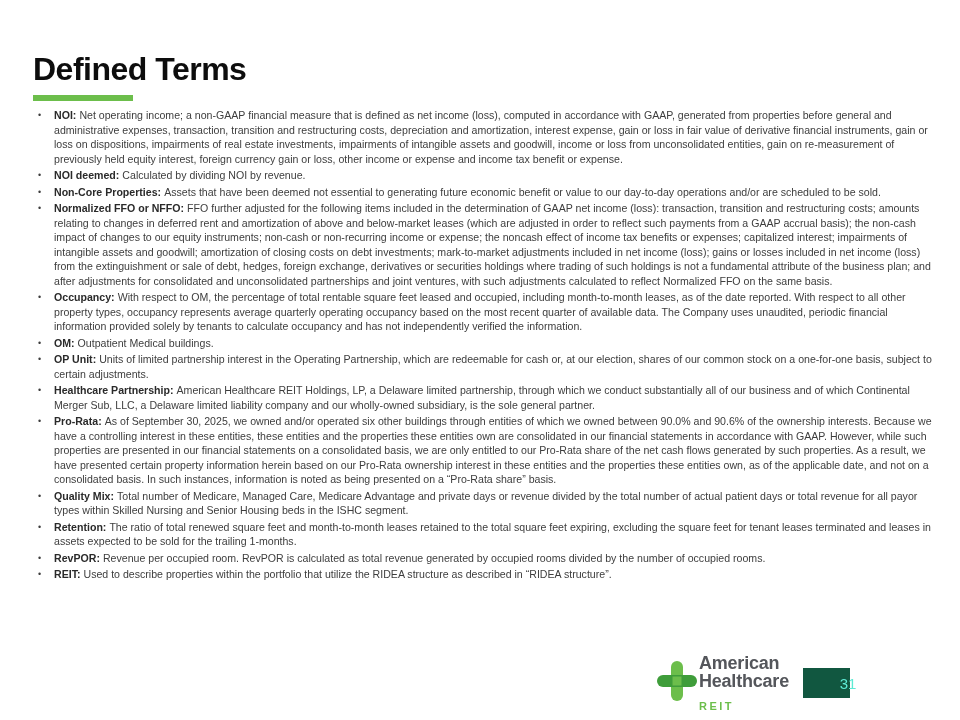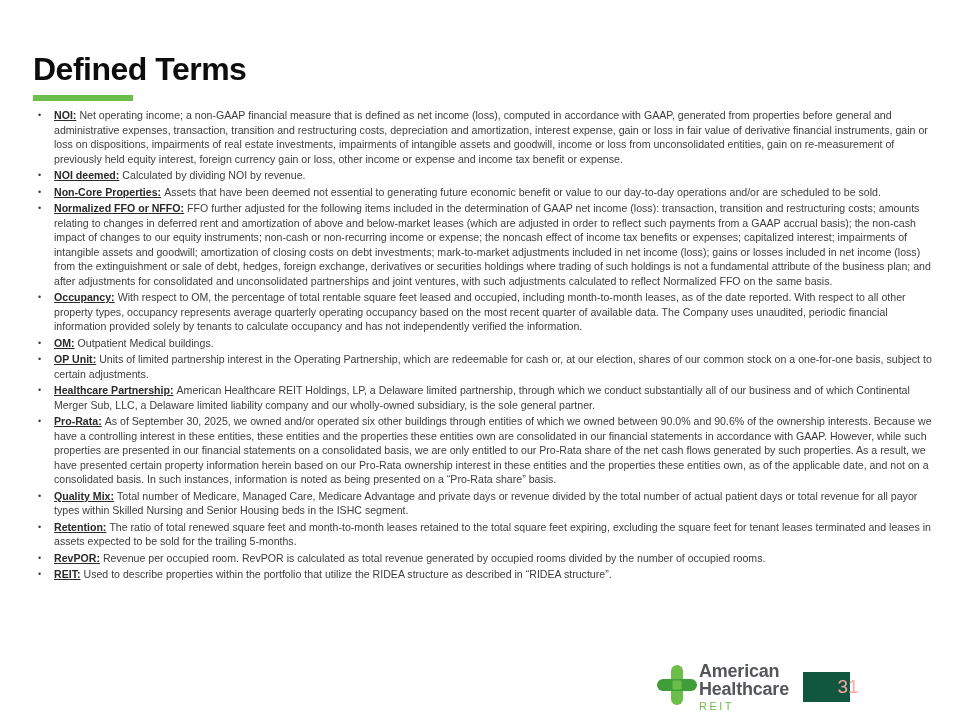--- a/index.html
+++ b/index.html
@@ -48,21 +48,20 @@
     position: absolute;
     left: 5px; top: 0;
     font-size: 9px;
     line-height: 14.5px;
     color: #3d3d3d;
   }
   .term {
     font-weight: bold;
     color: #2a2a2a;
     margin-right: 3px;
-    text-decoration: underline;
   }
   .footer {
     position: absolute;
     right: 22px; bottom: 8px;
     display: flex;
     align-items: center;
     gap: 14px;
   }
   .logo {
     display: flex;
@@ -74,30 +73,30 @@
     line-height: 1.02;
   }
   .logo-line {
     font-size: 18px;
     font-weight: bold;
     color: #54565b;
     letter-spacing: -0.2px;
   }
   .logo-reit {
     font-size: 11px;
-    font-weight: normal;
+    font-weight: bold;
     color: #6cbe4b;
     letter-spacing: 2.5px;
-    margin-top: 2px;
+    margin-top: 10px;
   }
   .page-badge {
     width: 47px; height: 30px;
     background: #115740;
-    color: #fca5a5;
-    font-size: 19px;
+    color: #5eead4;
+    font-size: 15px;
     display: flex;
     align-items: center;
     justify-content: center;
     padding-left: 43px;
   }
 </style>
 </head>
 <body>
 
 <div class="slide">
@@ -109,21 +108,21 @@
     <li><span class="bullet">•</span><span class="term">NOI:</span><span class="definition">Net operating income; a non-GAAP financial measure that is defined as net income (loss), computed in accordance with GAAP, generated from properties before general and administrative expenses, transaction, transition and restructuring costs, depreciation and amortization, interest expense, gain or loss in fair value of derivative financial instruments, gain or loss on dispositions, impairments of real estate investments, impairments of intangible assets and goodwill, income or loss from unconsolidated entities, gain on re-measurement of previously held equity interest, foreign currency gain or loss, other income or expense and income tax benefit or expense.</span></li>
     <li><span class="bullet">•</span><span class="term">NOI deemed:</span><span class="definition">Calculated by dividing NOI by revenue.</span></li>
     <li><span class="bullet">•</span><span class="term">Non-Core Properties:</span><span class="definition">Assets that have been deemed not essential to generating future economic benefit or value to our day-to-day operations and/or are scheduled to be sold.</span></li>
     <li><span class="bullet">•</span><span class="term">Normalized FFO or NFFO:</span><span class="definition">FFO further adjusted for the following items included in the determination of GAAP net income (loss): transaction, transition and restructuring costs; amounts relating to changes in deferred rent and amortization of above and below-market leases (which are adjusted in order to reflect such payments from a GAAP accrual basis); the non-cash impact of changes to our equity instruments; non-cash or non-recurring income or expense; the noncash effect of income tax benefits or expenses; capitalized interest; impairments of intangible assets and goodwill; amortization of closing costs on debt investments; mark-to-market adjustments included in net income (loss); gains or losses included in net income (loss) from the extinguishment or sale of debt, hedges, foreign exchange, derivatives or securities holdings where trading of such holdings is not a fundamental attribute of the business plan; and after adjustments for consolidated and unconsolidated partnerships and joint ventures, with such adjustments calculated to reflect Normalized FFO on the same basis.</span></li>
     <li><span class="bullet">•</span><span class="term">Occupancy:</span><span class="definition">With respect to OM, the percentage of total rentable square feet leased and occupied, including month-to-month leases, as of the date reported. With respect to all other property types, occupancy represents average quarterly operating occupancy based on the most recent quarter of available data. The Company uses unaudited, periodic financial information provided solely by tenants to calculate occupancy and has not independently verified the information.</span></li>
     <li><span class="bullet">•</span><span class="term">OM:</span><span class="definition">Outpatient Medical buildings.</span></li>
     <li><span class="bullet">•</span><span class="term">OP Unit:</span><span class="definition">Units of limited partnership interest in the Operating Partnership, which are redeemable for cash or, at our election, shares of our common stock on a one-for-one basis, subject to certain adjustments.</span></li>
     <li><span class="bullet">•</span><span class="term">Healthcare Partnership:</span><span class="definition">American Healthcare REIT Holdings, LP, a Delaware limited partnership, through which we conduct substantially all of our business and of which Continental Merger Sub, LLC, a Delaware limited liability company and our wholly-owned subsidiary, is the sole general partner.</span></li>
     <li><span class="bullet">•</span><span class="term">Pro-Rata:</span><span class="definition">As of September 30, 2025, we owned and/or operated six other buildings through entities of which we owned between 90.0% and 90.6% of the ownership interests. Because we have a controlling interest in these entities, these entities and the properties these entities own are consolidated in our financial statements in accordance with GAAP. However, while such properties are presented in our financial statements on a consolidated basis, we are only entitled to our Pro-Rata share of the net cash flows generated by such properties. As a result, we have presented certain property information herein based on our Pro-Rata ownership interest in these entities and the properties these entities own, as of the applicable date, and not on a consolidated basis. In such instances, information is noted as being presented on a “Pro-Rata share” basis.</span></li>
     <li><span class="bullet">•</span><span class="term">Quality Mix:</span><span class="definition">Total number of Medicare, Managed Care, Medicare Advantage and private days or revenue divided by the total number of actual patient days or total revenue for all payor types within Skilled Nursing and Senior Housing beds in the ISHC segment.</span></li>
-    <li><span class="bullet">•</span><span class="term">Retention:</span><span class="definition">The ratio of total renewed square feet and month-to-month leases retained to the total square feet expiring, excluding the square feet for tenant leases terminated and leases in assets expected to be sold for the trailing 5-months.</span></li>
+    <li><span class="bullet">•</span><span class="term">Retention:</span><span class="definition">The ratio of total renewed square feet and month-to-month leases retained to the total square feet expiring, excluding the square feet for tenant leases terminated and leases in assets expected to be sold for the trailing 1-months.</span></li>
     <li><span class="bullet">•</span><span class="term">RevPOR:</span><span class="definition">Revenue per occupied room. RevPOR is calculated as total revenue generated by occupied rooms divided by the number of occupied rooms.</span></li>
     <li><span class="bullet">•</span><span class="term">REIT:</span><span class="definition">Used to describe properties within the portfolio that utilize the RIDEA structure as described in “RIDEA structure”.</span></li>
   </ul>
 
   <div class="footer">
     <div class="logo">
       <span>
         <svg width="44" height="44" viewBox="0 0 44 44" aria-hidden="true">
           <rect x="16" y="2" width="12" height="40" rx="6" fill="#6cbe4b"></rect>
           <rect x="2" y="16" width="40" height="12" rx="6" fill="#3f9d3a"></rect>

